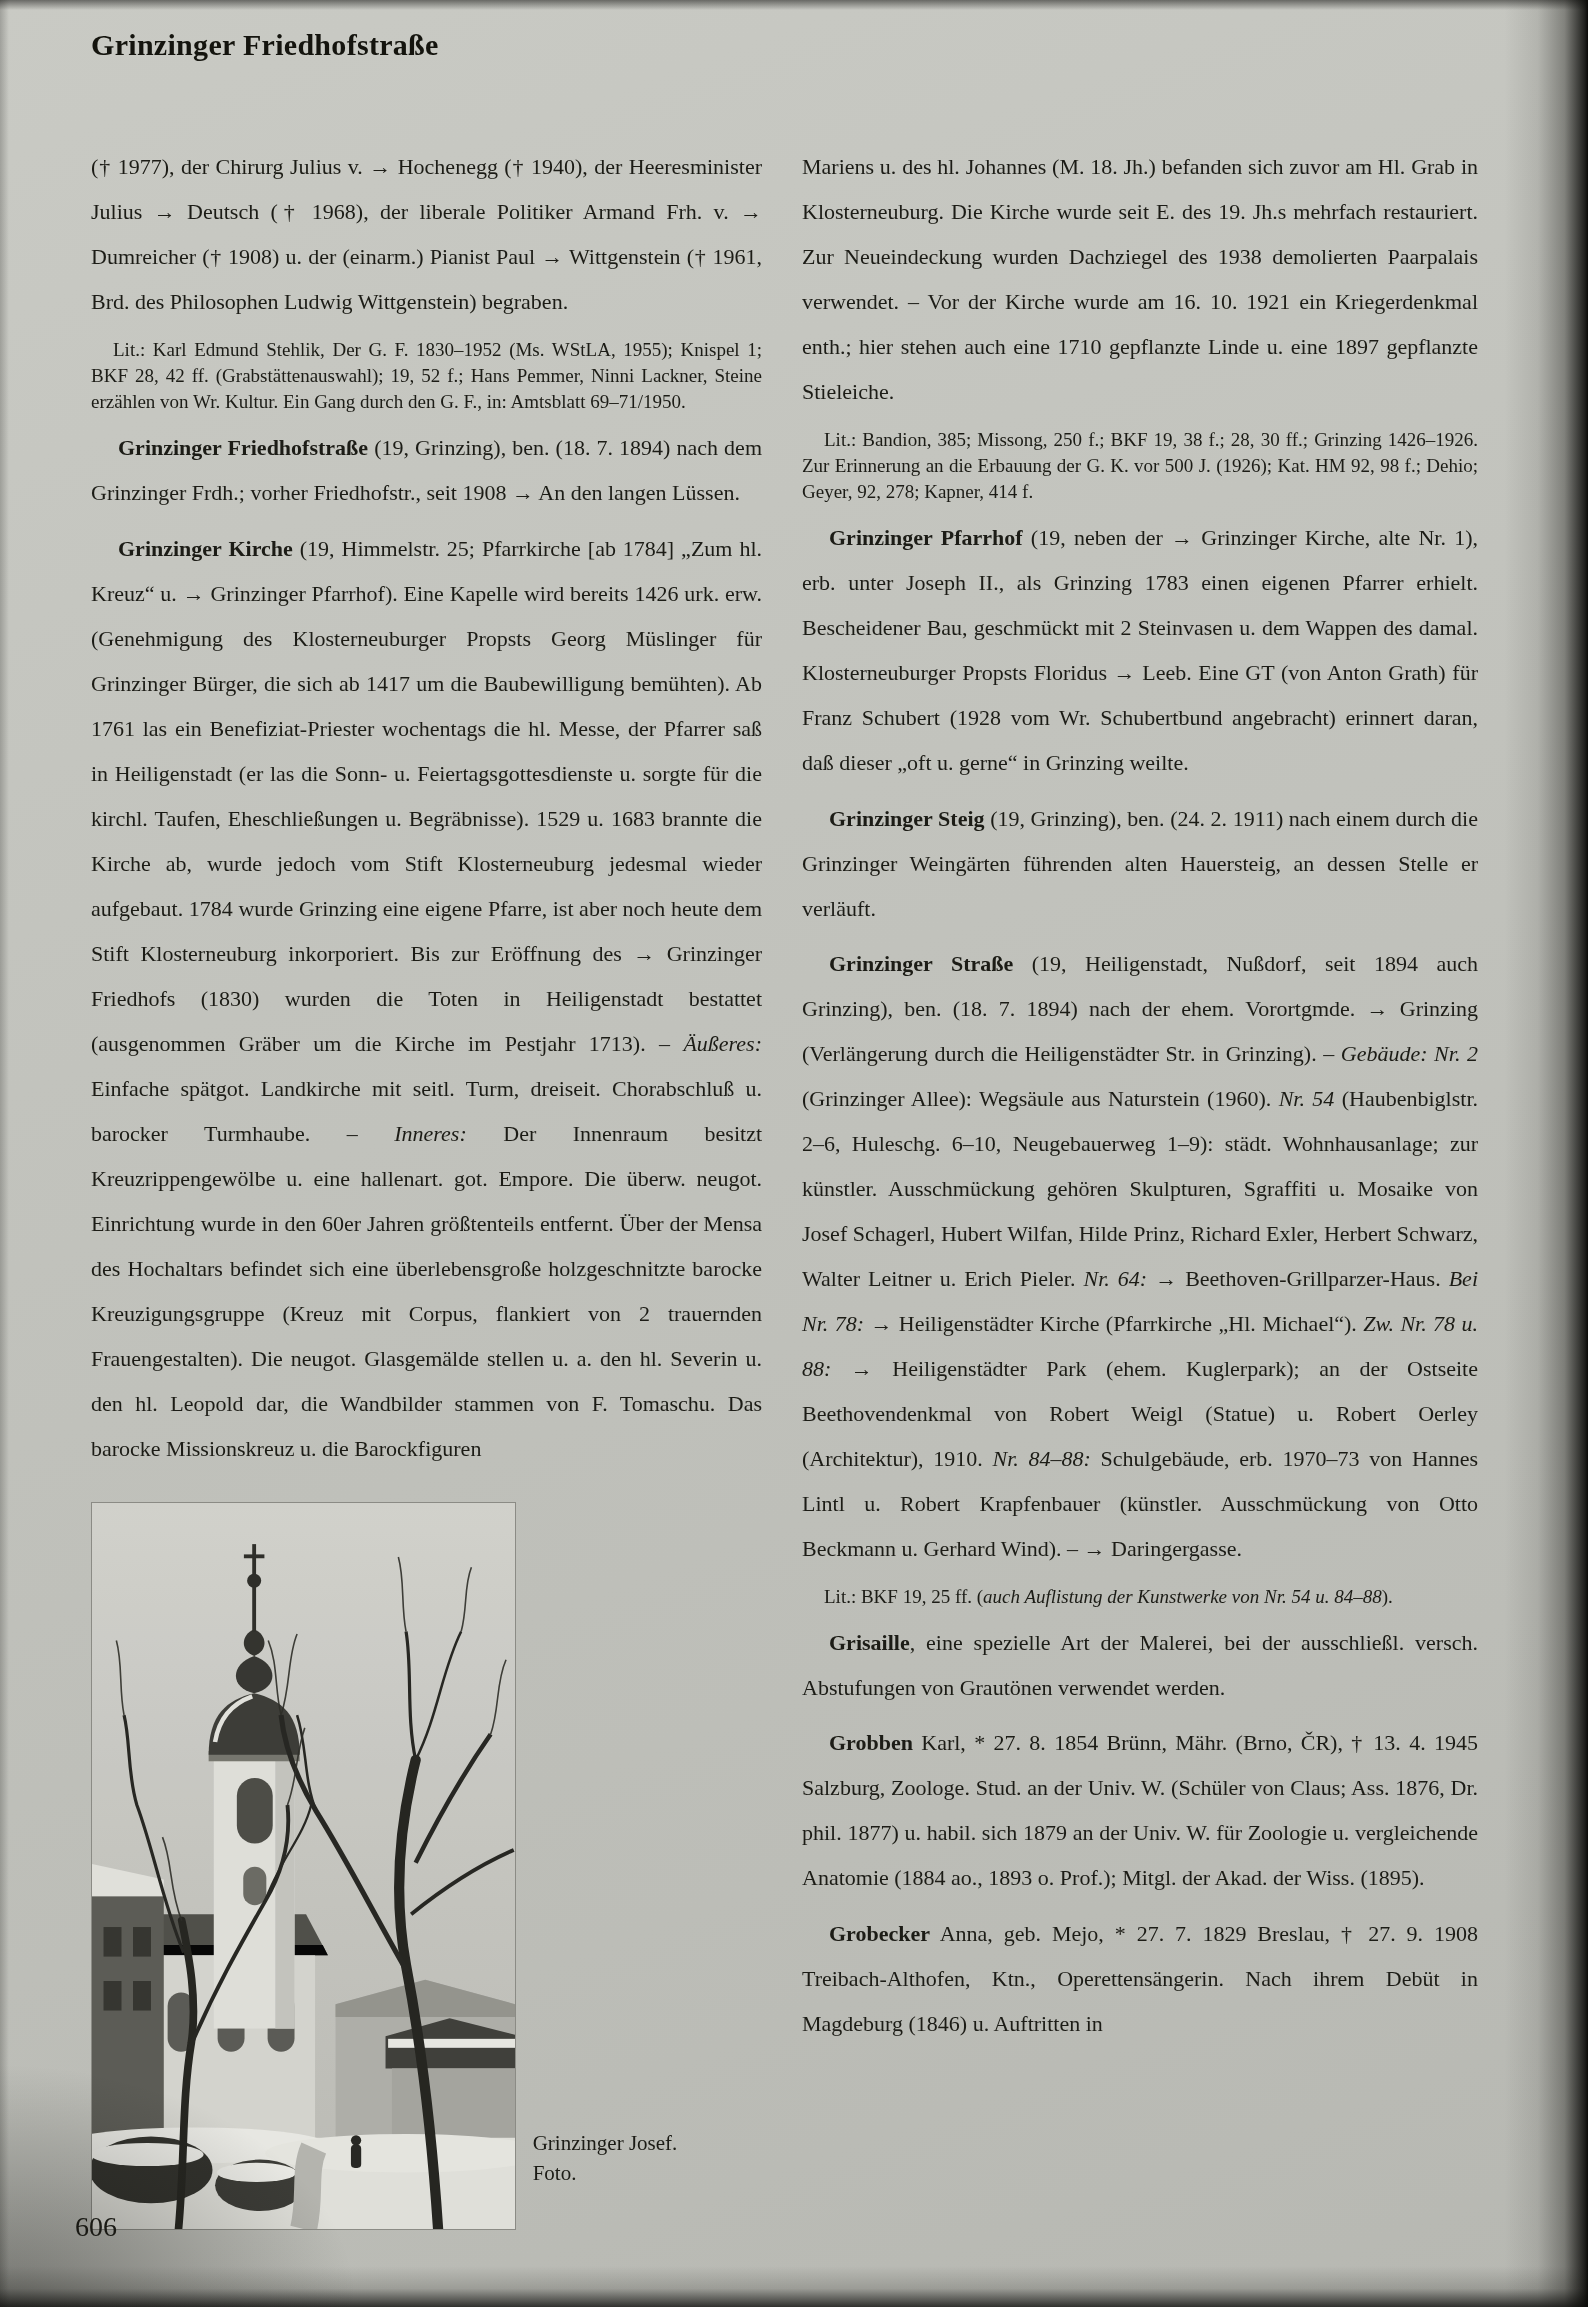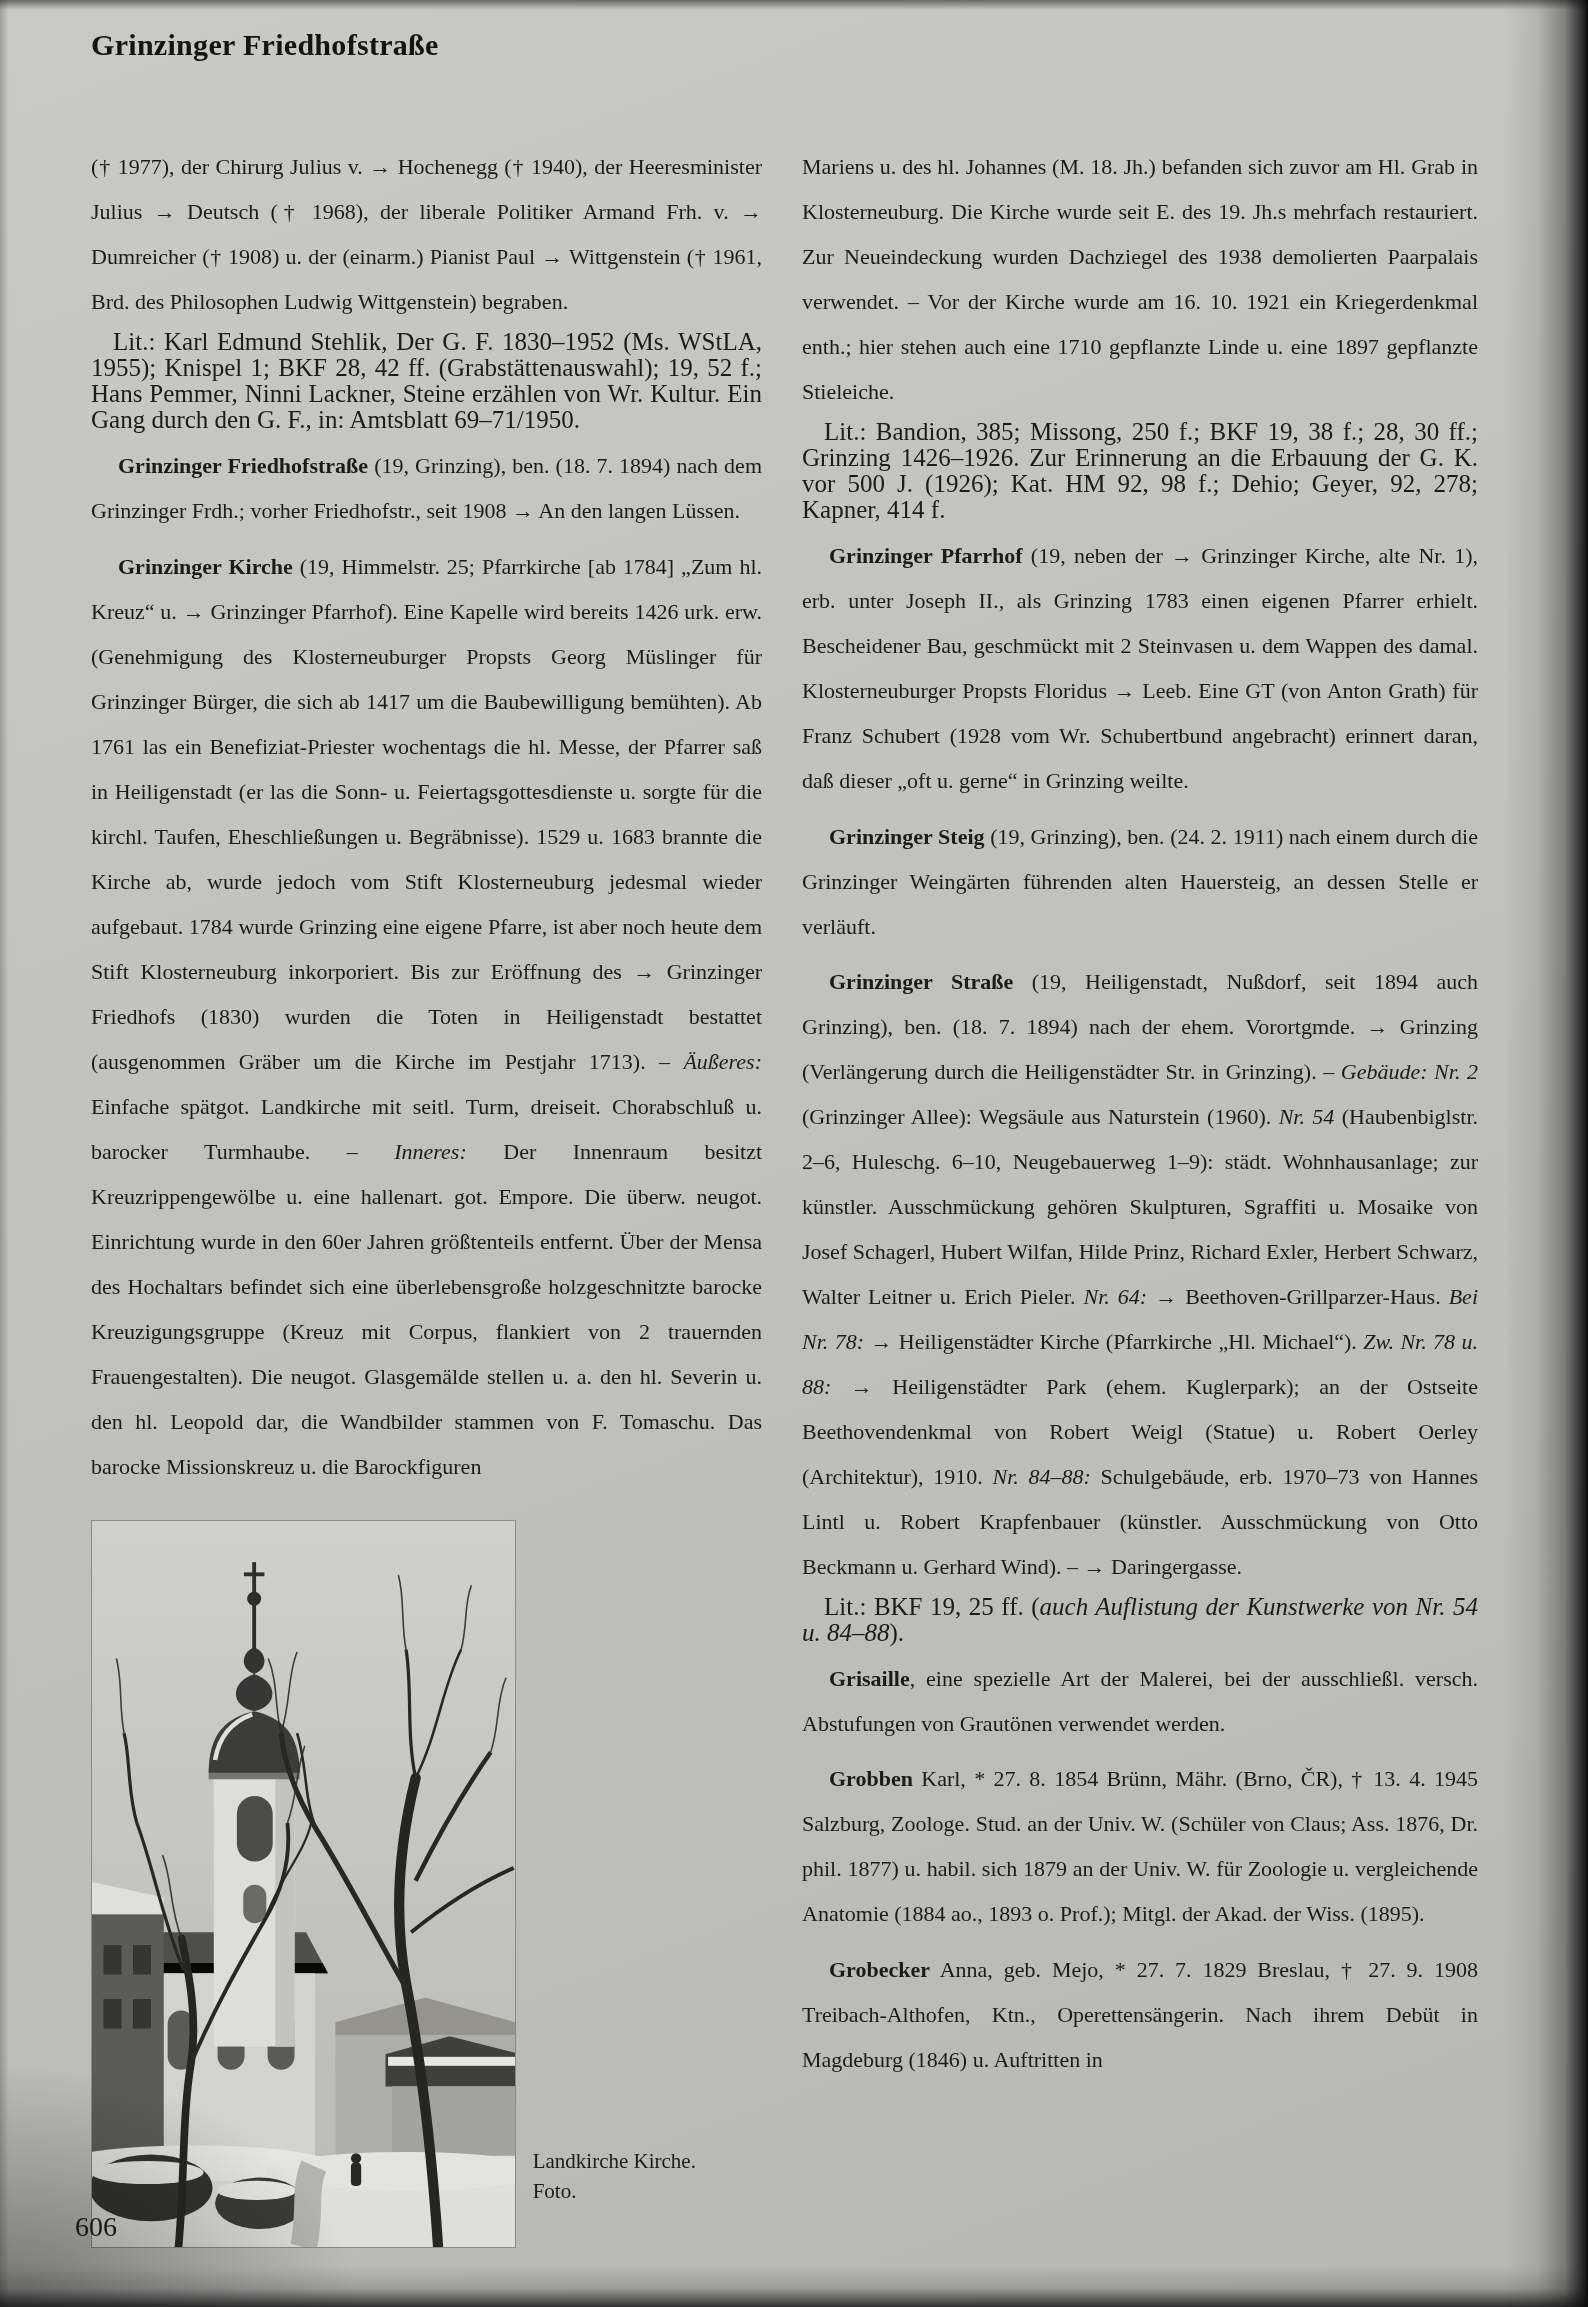--- a/index.html
+++ b/index.html
@@ -27,22 +27,22 @@
   }
   #col-left  { left: 91px;  width: 671px; }
   #col-right { left: 802px; width: 676px; }
   .para {
     margin: 0; text-align: justify;
     font-size: 22px; line-height: 45px;
   }
   .para.indent { text-indent: 27px; }
   .para.entry  { margin-top: 10.3px; }
   .para.lit {
-    font-size: 25px; line-height: 26px;
-    margin-top: 5px; margin-bottom: 1.3px;
+    font-size: 19px; line-height: 26px;
+    margin-top: 13px; margin-bottom: 1.3px;
   }
   .para.lit.indent { text-indent: 22px; }
   .b { font-weight: bold; }
   .i { font-style: italic; }
 
   .photo-row { display: flex; align-items: flex-end; margin-top: 31px; }
   #church-photo {
     width: 425px; height: 728px; display: block;
     border: 0.6px solid #8b8b85;
     background: #c6c6c0;
@@ -160,21 +160,21 @@
           <path d="M 576,200 C 586,164 580,130 592,100"></path>
           <path d="M 490,200 C 482,160 488,120 478,84"></path>
           <path d="M 50,330 C 42,290 48,250 38,214"></path>
           <path d="M 305,470 C 320,430 318,390 332,350"></path>
           <path d="M 140,650 C 120,600 126,560 110,520"></path>
         </g>
 
         <rect width="660" height="1130" fill="#7a7a74" opacity="0.06"></rect>
       </svg>
       <div id="photo-caption">
-        <div>Landkirche Kirche.</div>
+        <div>Grinzinger Josef.</div>
         <div>Foto.</div>
       </div>
     </div>
   </div>
 
   <div id="col-right" class="col">
       <p class="para body"><span>Mariens u. des hl. Johannes (M. 18. Jh.) befanden sich zuvor am Hl. Grab in Klosterneuburg. Die Kirche wurde seit E. des 19. Jh.s mehrfach restauriert. Zur Neueindeckung wurden Dachziegel des 1938 demolierten Paarpalais verwendet. – Vor der Kirche wurde am 16. 10. 1921 ein Kriegerdenkmal enth.; hier stehen auch eine 1710 gepflanzte Linde u. eine 1897 gepflanzte Stieleiche.</span></p>
       <p class="para lit indent"><span>Lit.: Bandion, 385; Missong, 250 f.; BKF 19, 38 f.; 28, 30 ff.; Grinzing 1426–1926. Zur Erinnerung an die Erbauung der G. K. vor 500 J. (1926); Kat. HM 92, 98 f.; Dehio; Geyer, 92, 278; Kapner, 414 f.</span></p>
       <p class="para entry indent"><span class="b">Grinzinger Pfarrhof</span><span> (19, neben der → Grinzinger Kirche, alte Nr. 1), erb. unter Joseph II., als Grinzing 1783 einen eigenen Pfarrer erhielt. Bescheidener Bau, geschmückt mit 2 Steinvasen u. dem Wappen des damal. Klosterneuburger Propsts Floridus → Leeb. Eine GT (von Anton Grath) für Franz Schubert (1928 vom Wr. Schubertbund angebracht) erinnert daran, daß dieser „oft u. gerne“ in Grinzing weilte.</span></p>
       <p class="para entry indent"><span class="b">Grinzinger Steig</span><span> (19, Grinzing), ben. (24. 2. 1911) nach einem durch die Grinzinger Weingärten führenden alten Hauersteig, an dessen Stelle er verläuft.</span></p>

